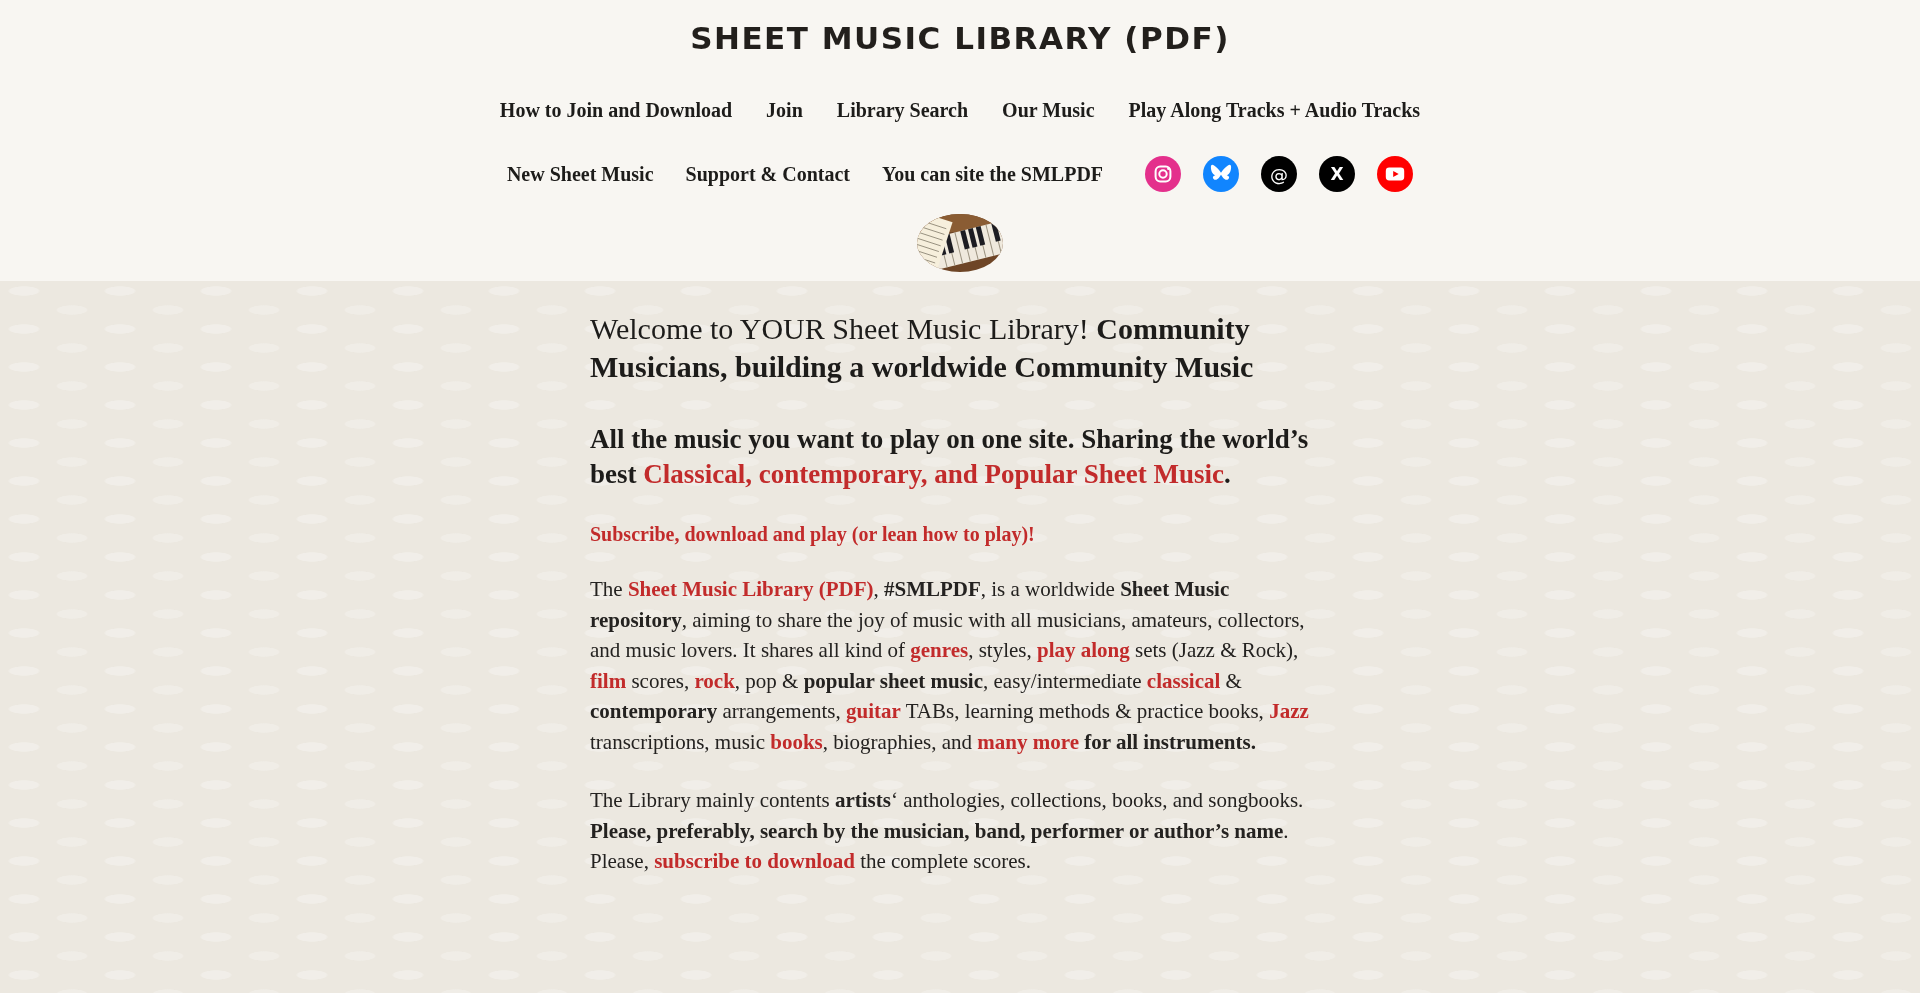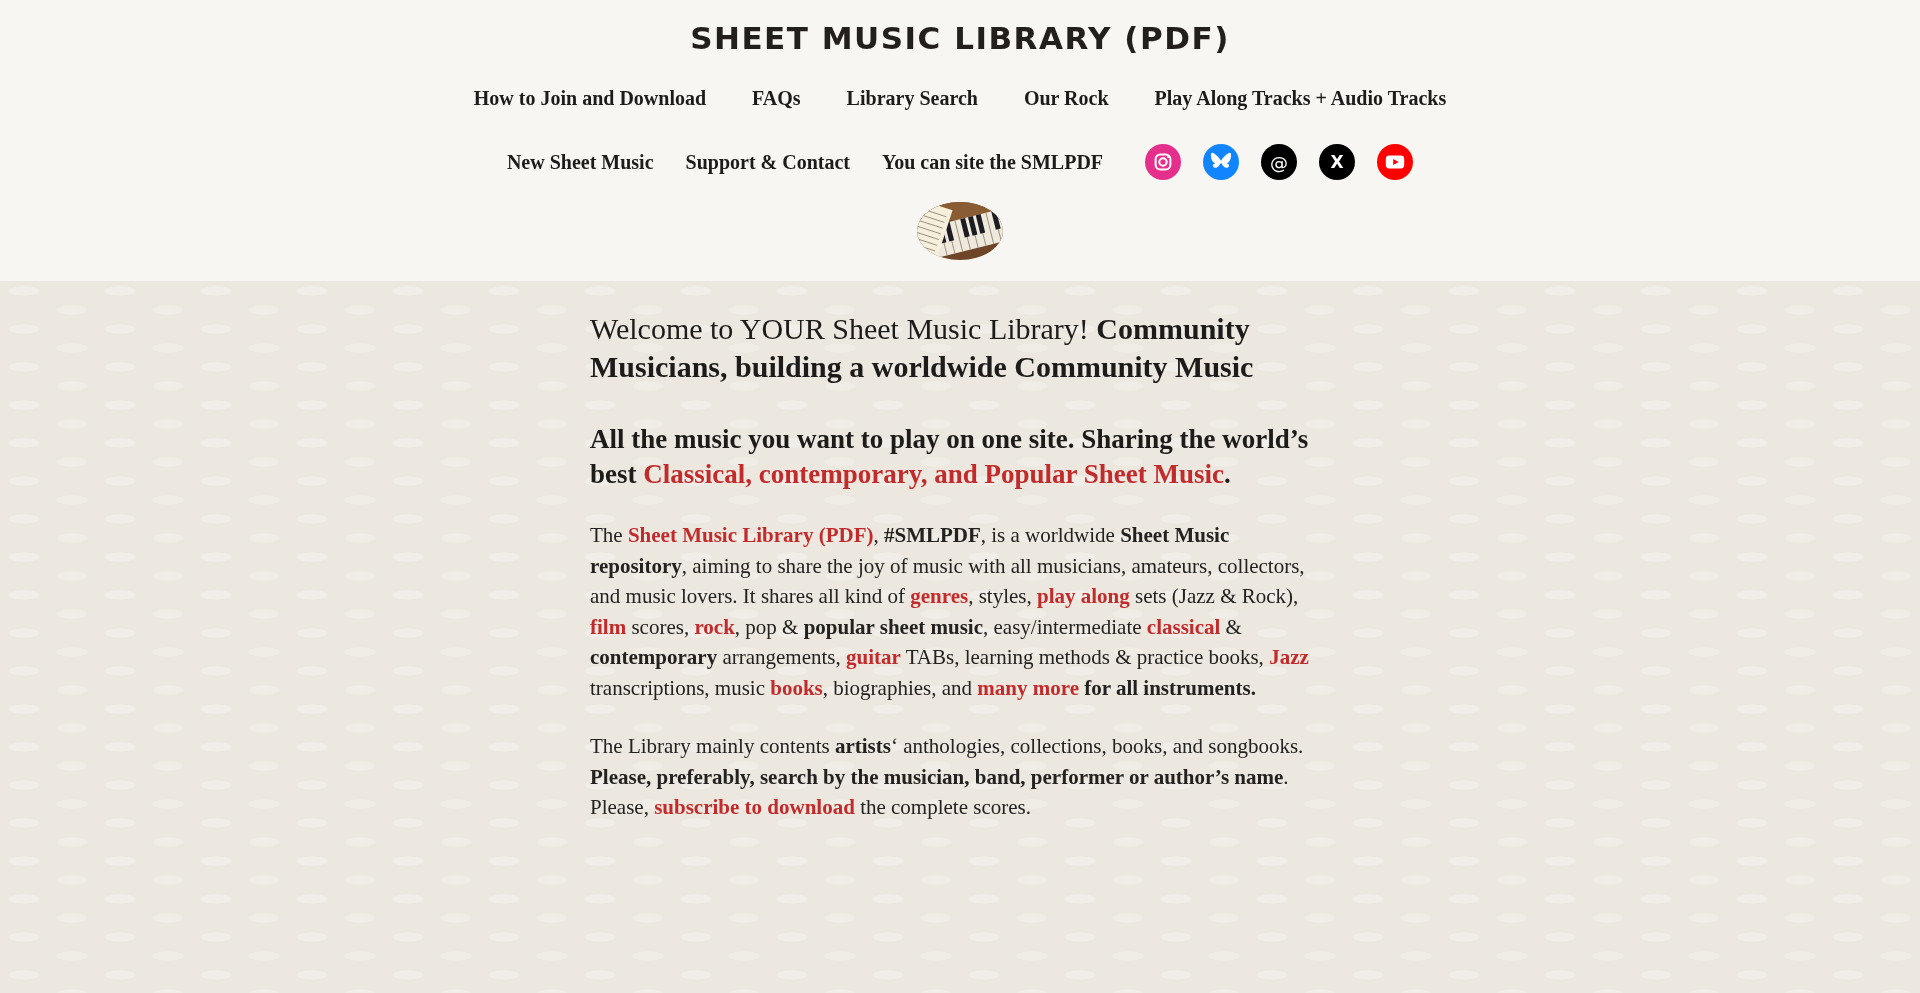--- a/index.html
+++ b/index.html
@@ -20,21 +20,21 @@
   .site-title {
     font-family:"DejaVu Sans", sans-serif;
     font-weight:800;
     font-size:31px;
     letter-spacing:1.5px;
     color:#221f1c;
   }
   .nav-row {
     display:flex; justify-content:center; align-items:center;
   }
-  .nav-row1 { margin-top:31px; gap:46px; }
+  .nav-row1 { margin-top:43px; gap:34px; }
   .nav-row2 { margin-top:34px; gap:32px; }
   .nav-link {
     font-family:"Liberation Serif", serif;
     font-weight:700;
     font-size:20px;
     color:#1d1c1a;
     text-decoration:none;
     cursor:pointer;
     white-space:nowrap;
   }
@@ -82,23 +82,23 @@
 <body>
 
 <div class="page">
 
   <header class="site-header">
 
     <h1 class="site-title">SHEET MUSIC LIBRARY (PDF)</h1>
 
     <nav class="nav-row nav-row1">
       <a class="nav-link">How to Join and Download</a>
-      <a class="nav-link">FAQs</a>
+      <a class="nav-link">Join</a>
       <a class="nav-link">Library Search</a>
-      <a class="nav-link">Our Rock</a>
+      <a class="nav-link">Our Music</a>
       <a class="nav-link">Play Along Tracks + Audio Tracks</a>
     </nav>
 
     <nav class="nav-row nav-row2">
       <a class="nav-link">New Sheet Music</a>
       <a class="nav-link">Support &amp; Contact</a>
       <a class="nav-link">You can site the SMLPDF</a>
 
       <span class="social-group">
 
@@ -194,20 +194,21 @@
 
   <main class="site-main">
     <div class="content">
 
       <h2 class="welcome-heading">
         <span class="hv-regular">Welcome to YOUR Sheet Music Library! </span><span class="hv-bold">Community Musicians, building a worldwide Community Music</span>
       </h2>
 
       <h3 class="tagline-heading"><span class="seg-bold">All the music you want to play on one site. Sharing the world’s best </span><span class="seg-red">Classical, contemporary, and Popular Sheet Music</span><span class="seg-bold">.</span></h3>
 
+      <p class="lead-line">Subscribe, download and play (or lean how to play)!</p>
 
       <p class="body-par"><span class="seg-plain">The </span><span class="seg-red">Sheet Music Library (PDF)</span><span class="seg-plain">, </span><span class="seg-bold">#SMLPDF</span><span class="seg-plain">, is a worldwide </span><span class="seg-bold">Sheet Music repository</span><span class="seg-plain">, aiming to share the joy of music with all musicians, amateurs, collectors, and music lovers. It shares all kind of </span><span class="seg-red">genres</span><span class="seg-plain">, styles, </span><span class="seg-red">play along</span><span class="seg-plain"> sets (Jazz &amp; Rock), </span><span class="seg-red">film</span><span class="seg-plain"> scores, </span><span class="seg-red">rock</span><span class="seg-plain">, pop &amp; </span><span class="seg-bold">popular sheet music</span><span class="seg-plain">, easy/intermediate </span><span class="seg-red">classical</span><span class="seg-plain"> &amp; </span><span class="seg-bold">contemporary</span><span class="seg-plain"> arrangements, </span><span class="seg-red">guitar</span><span class="seg-plain"> TABs, learning methods &amp; practice books, </span><span class="seg-red">Jazz</span><span class="seg-plain"> transcriptions, music </span><span class="seg-red">books</span><span class="seg-plain">, biographies, and </span><span class="seg-red">many more</span><span class="seg-plain"> </span><span class="seg-bold">for all instruments.</span></p>
 
 
       <p class="body-par"><span class="seg-plain">The Library mainly contents </span><span class="seg-bold">artists</span><span class="seg-plain">‘ anthologies, collections, books, and songbooks. </span><span class="seg-bold">Please, preferably, search by the musician, band, performer or author’s name</span><span class="seg-plain">. Please, </span><span class="seg-red">subscribe to download</span><span class="seg-plain"> the complete scores.</span></p>
 
     </div>
   </main>
 
 </div>

